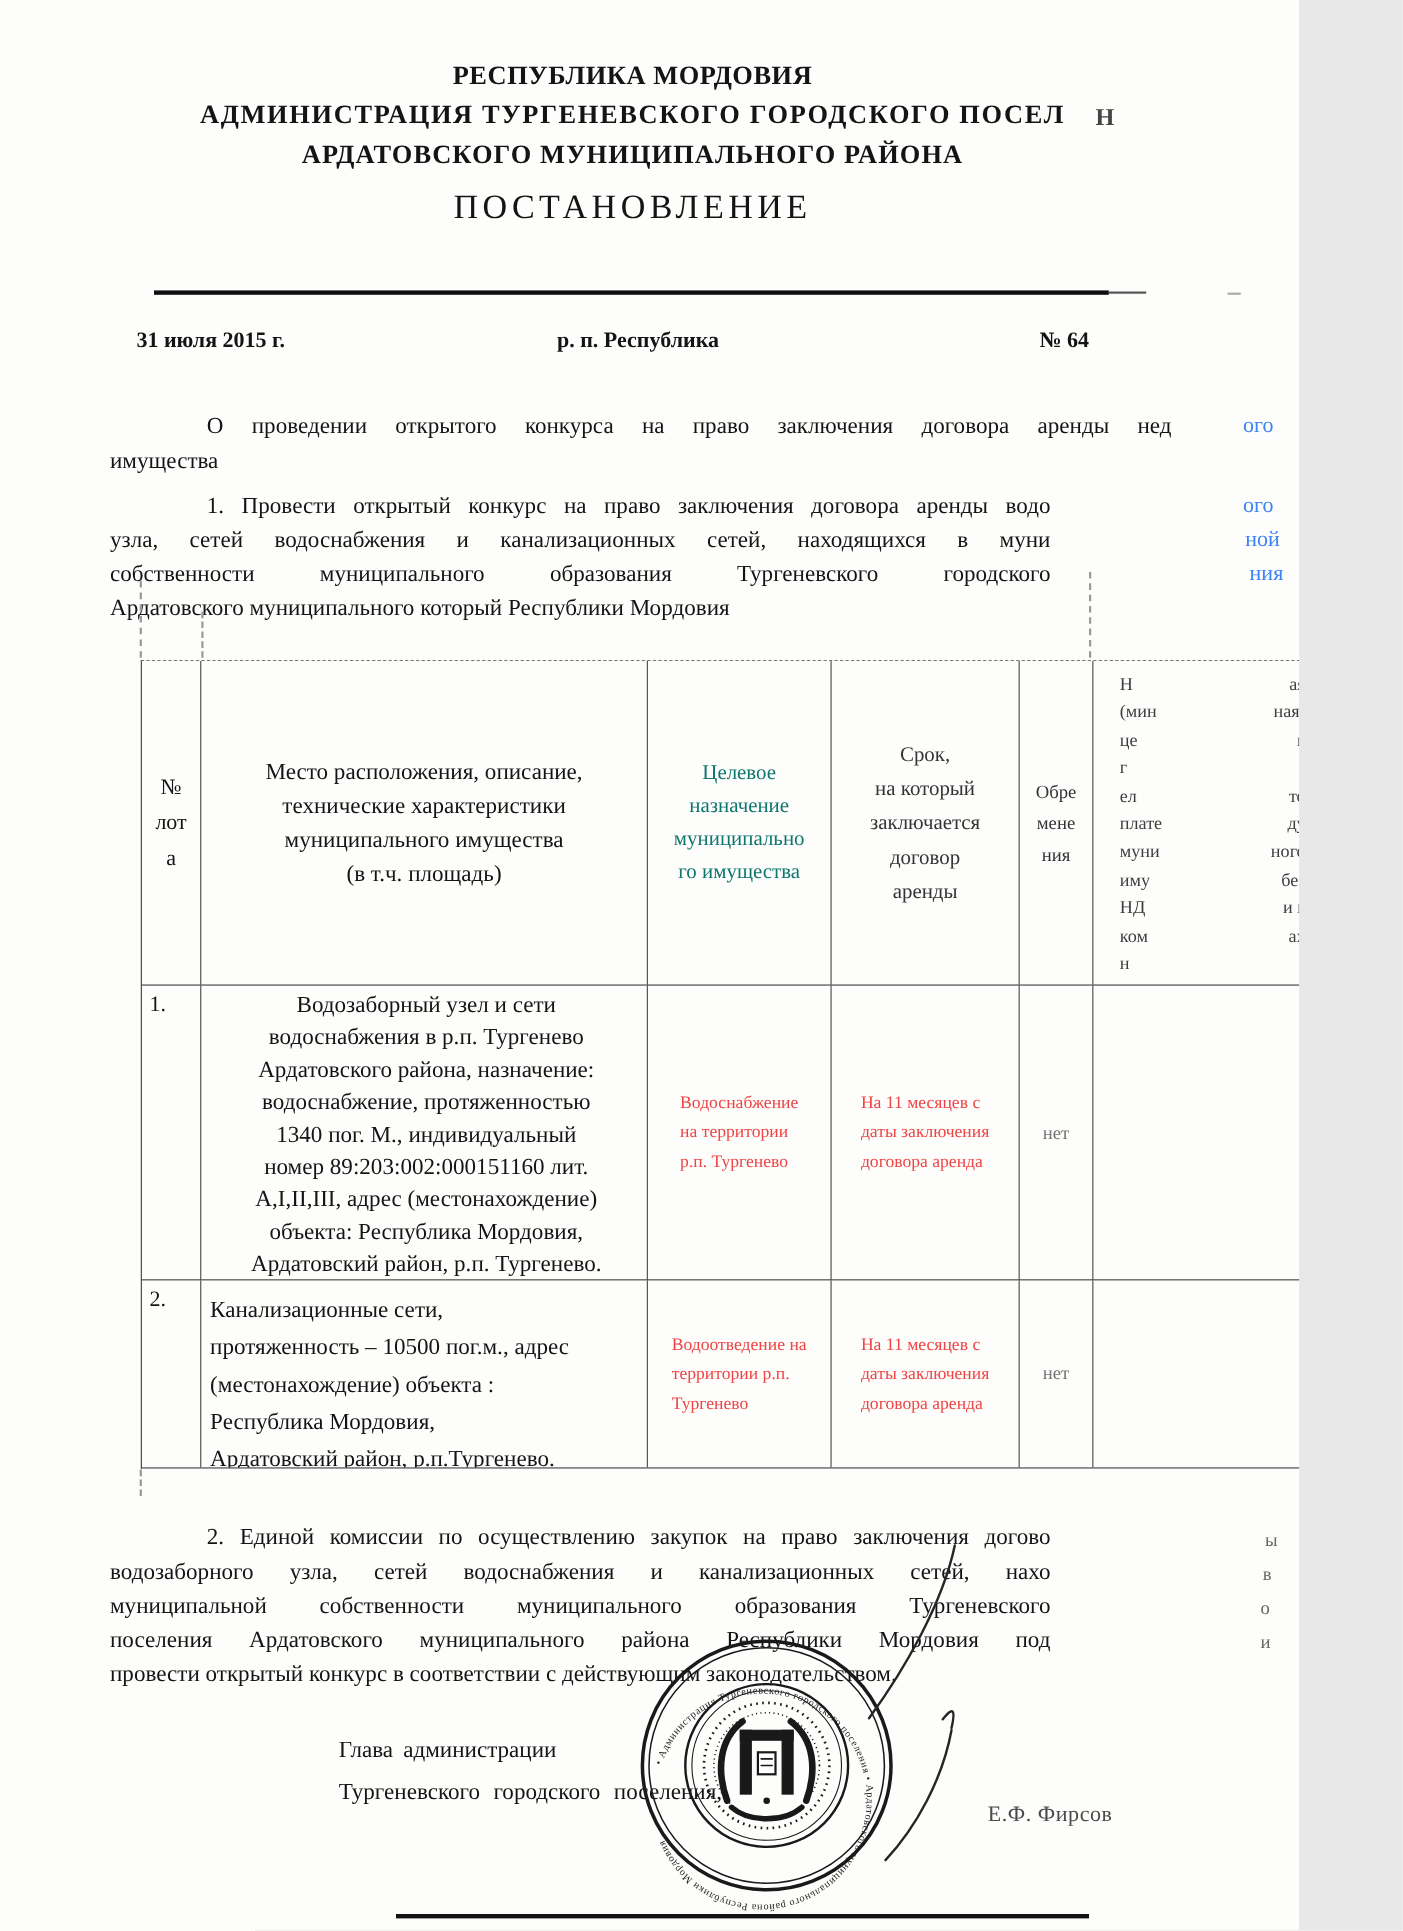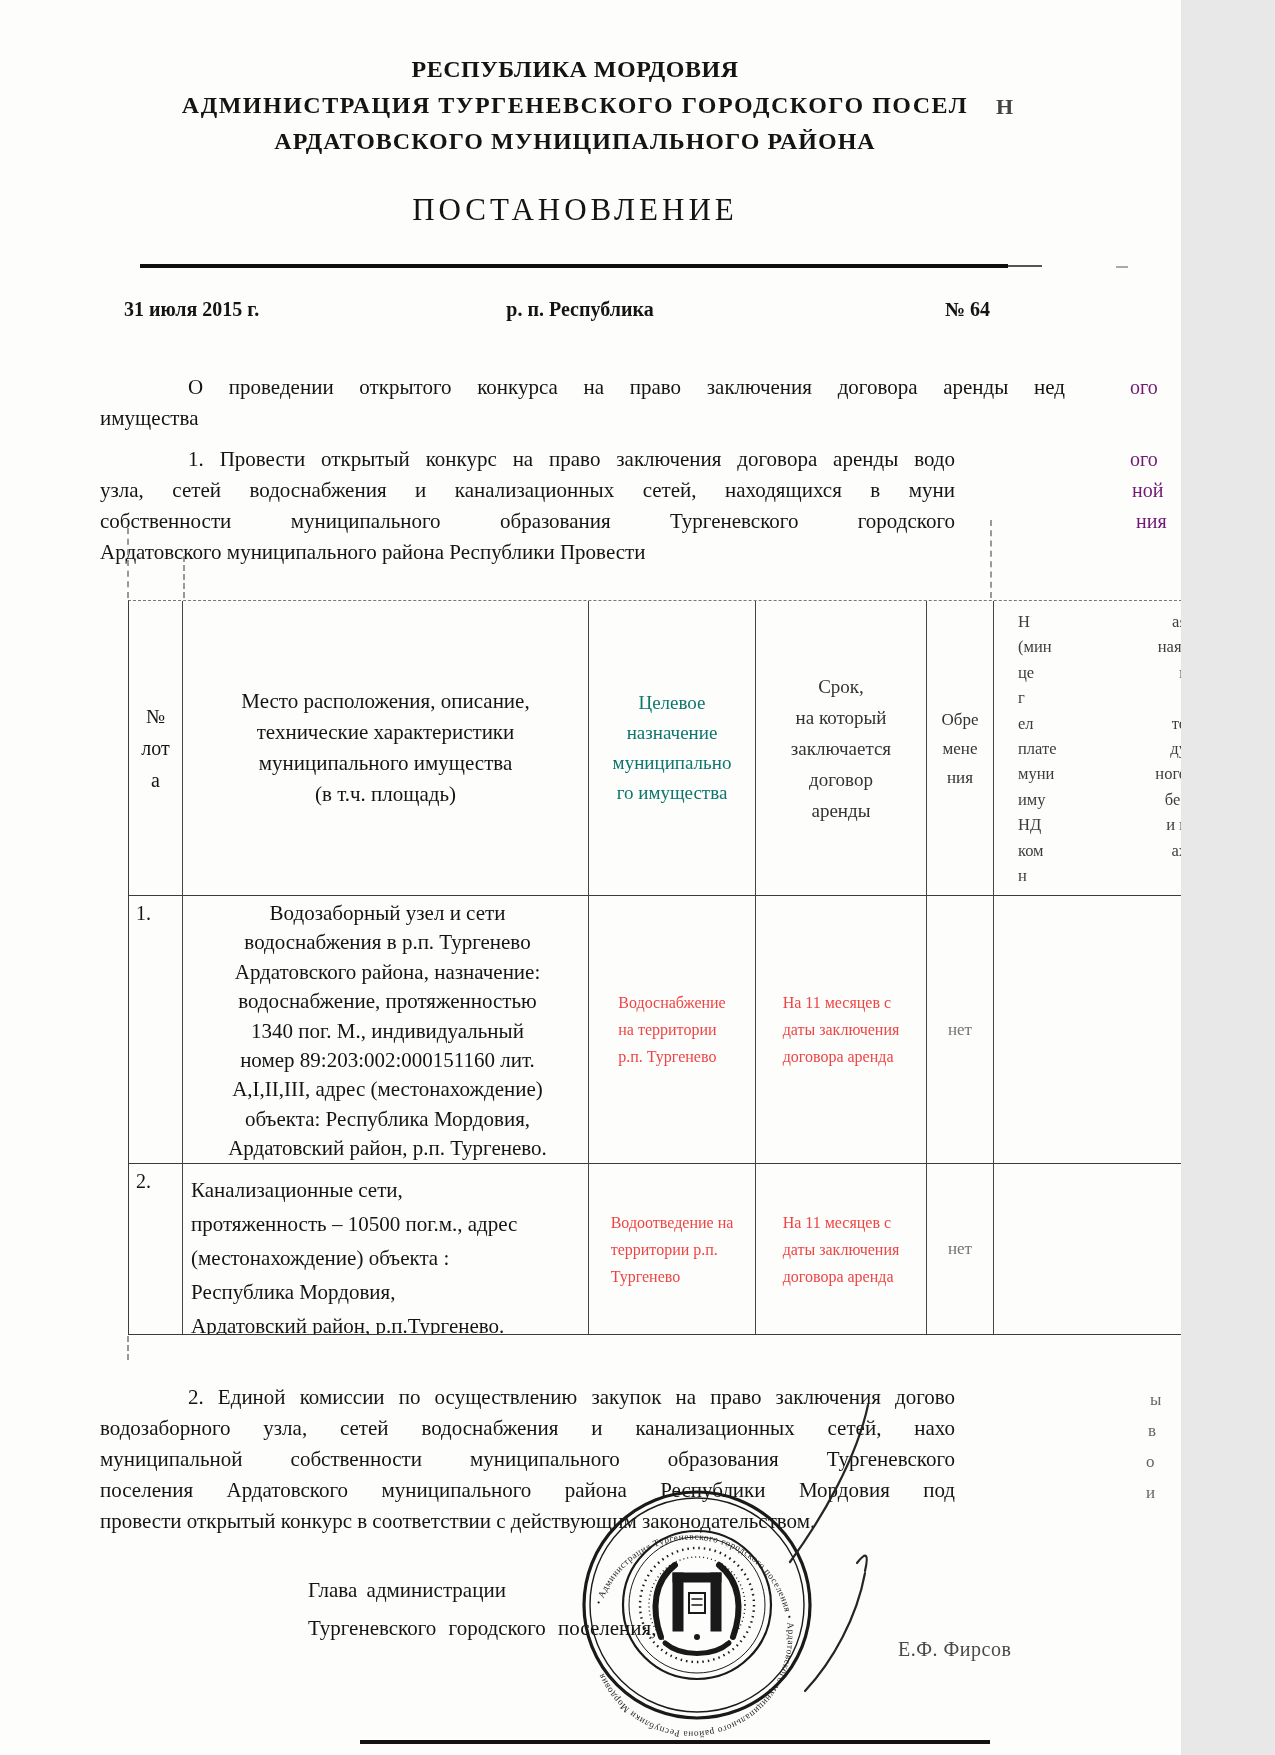--- a/index.html
+++ b/index.html
@@ -4,37 +4,37 @@
 <style>
   html,body{margin:0;padding:0;background:#e8e8e8;}
   .page{position:relative;width:1181px;height:1755px;background:#fdfdfc;overflow:hidden;
         font-family:"Liberation Serif","DejaVu Serif",serif;color:#141414;}
   .abs{position:absolute;}
   
   .letterhead{left:70px;top:56px;width:1010px;text-align:center;}
   .lh1{font-size:24px;font-weight:bold;letter-spacing:.5px;height:36px;}
   .lh2{font-size:24px;font-weight:bold;letter-spacing:1.5px;height:36px;white-space:nowrap;}
   .lh3{font-size:24px;font-weight:bold;letter-spacing:1px;height:36px;}
-  .doc-title{left:70px;top:192px;width:1010px;text-align:center;font-size:31px;letter-spacing:4px;}
+  .doc-title{left:70px;top:170px;width:1010px;text-align:center;font-size:31px;letter-spacing:4px;}
   
   .rule1{left:140px;top:264px;width:868px;height:4px;background:#0f0f0f;}
   .rule1b{left:1008px;top:265px;width:34px;height:2px;background:#555;}
   .rule1c{left:1116px;top:266px;width:12px;height:2px;background:#aaa;}
   .rule-bottom{left:360px;top:1740px;width:630px;height:4px;background:#131313;}
   
   .dl{top:298px;font-size:20px;font-weight:bold;}
   .dl-date{left:124px;}
   .dl-place{left:420px;width:320px;text-align:center;}
   .dl-num{left:945px;}
   
   .para{font-size:21px;line-height:31px;}
   .pline{position:relative;height:31px;white-space:nowrap;overflow:visible;}
   .just{white-space:normal;text-align:justify;text-align-last:justify;}
   .ind{padding-left:88px;}
-  .pfrag{position:absolute;top:0;font-size:20px;color:#701a75;}
+  .pfrag{position:absolute;top:0;font-size:20px;color:#3b82f6;}
   .pfrag2{position:absolute;top:2px;font-size:17px;color:#666;}
   .subject{left:100px;top:372px;width:965px;}
   .para1{left:100px;top:444px;width:855px;}
   .para2{left:100px;top:1382px;width:855px;}
   
   .lots{left:128px;top:600px;width:1074px;display:grid;
         grid-template-columns:54px 406px 167px 171px 67px 209px;
         grid-template-rows:295px 268px 170px;
         border:1px solid #3c3c3c;border-top:1px dashed #777;box-sizing:border-box;}
   .cell{border-right:1px solid #454545;border-bottom:1px solid #3c3c3c;box-sizing:border-box;overflow:hidden;}
@@ -101,21 +101,21 @@
       <span class="pfrag" style="left:1030px">ого</span>
     </div>
     <div class="pline just">
       <span>узла, сетей водоснабжения и канализационных сетей, находящихся в муни</span>
       <span class="pfrag" style="left:1032px">ной</span>
     </div>
     <div class="pline just">
       <span>собственности муниципального образования Тургеневского городского</span>
       <span class="pfrag" style="left:1036px">ния</span>
     </div>
-    <div class="pline">Ардатовского муниципального района Республики Провести</div>
+    <div class="pline">Ардатовского муниципального который Республики Мордовия</div>
   </div>
 
   <div class="abs vdash" style="left:127px;top:528px;height:70px"></div>
   <div class="abs vdash" style="left:183px;top:556px;height:42px"></div>
   <div class="abs vdash" style="left:990px;top:520px;height:78px"></div>
   <div class="abs vdash" style="left:127px;top:1336px;height:24px"></div>
 
   <div class="abs lots">
 
     <div class="cell hc hc1 pre">№

